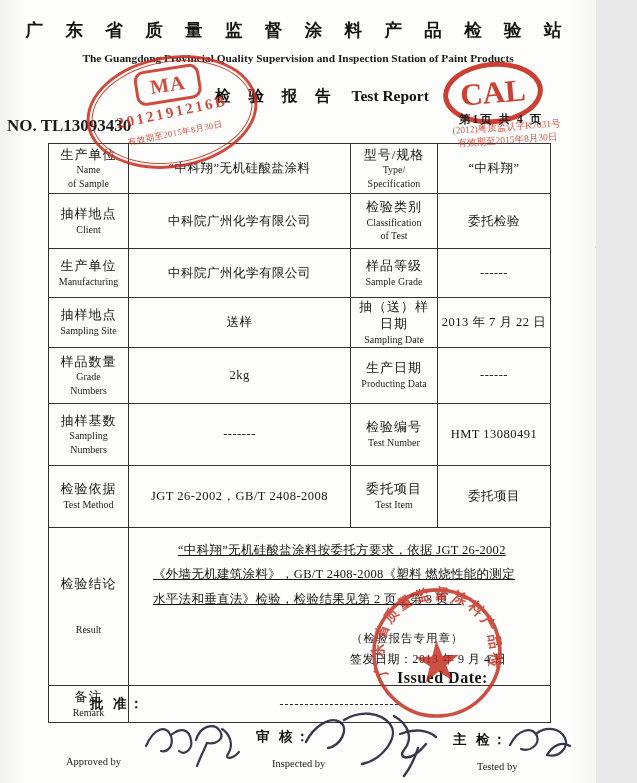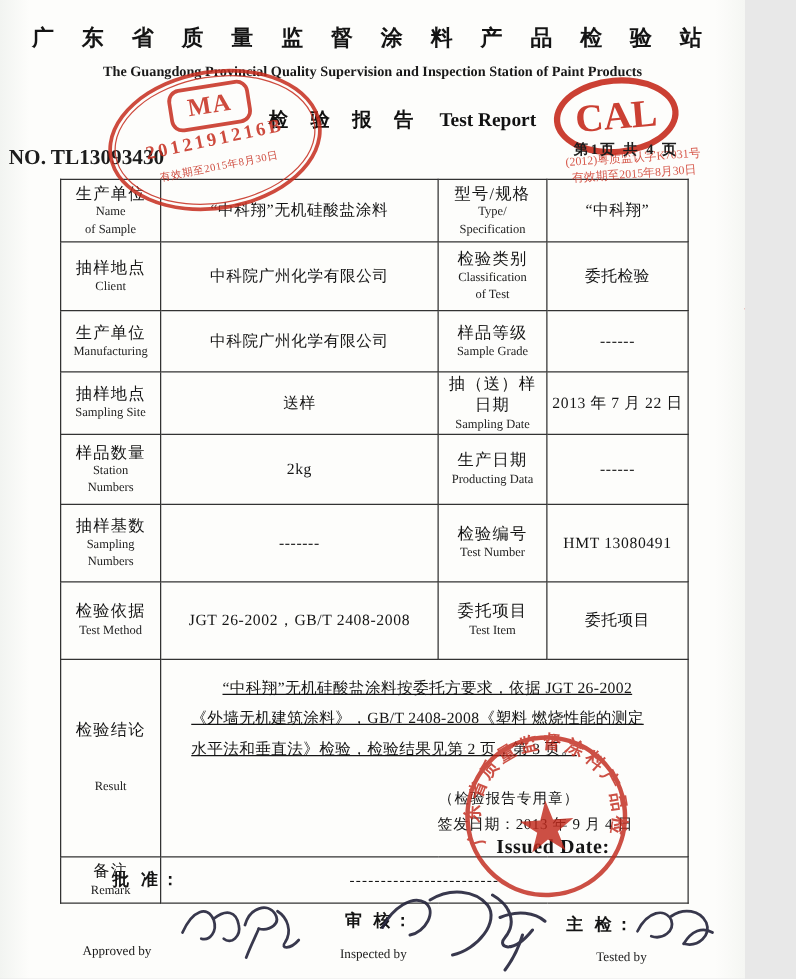--- a/index.html
+++ b/index.html
@@ -182,21 +182,21 @@
         <div class="cn">抽（送）样</div>
         <div class="cn">日期</div>
         <div class="en">Sampling Date</div>
       </td>
       <td class="val">2013 年 7 月 22 日</td>
     </tr>
 
     <tr style="height:56px">
       <td class="lbl">
         <div class="cn">样品数量</div>
-        <div class="en">Station</div>
+        <div class="en">Grade</div>
         <div class="en">Numbers</div>
       </td>
       <td class="val">2kg</td>
       <td class="lbl">
         <div class="cn">生产日期</div>
         <div class="en">Producting Data</div>
       </td>
       <td class="val">------</td>
     </tr>
 
@@ -245,21 +245,21 @@
         <div class="cn">备注</div>
         <div class="en">Remark</div>
       </td>
       <td class="val remark-val" colspan="3">------------------------</td>
     </tr>
   </tbody>
     </table>
 
   <div class="f-cn" style="left:90px;top:695px">批 准：</div>
   <div class="f-en" style="left:66px;top:756px">Approved by</div>
-  <div class="f-cn" style="left:276px;top:728px">审 核：</div>
+  <div class="f-cn" style="left:256px;top:728px">审 核：</div>
   <div class="f-en" style="left:272px;top:758px">Inspected by</div>
   <div class="f-cn" style="left:453px;top:731px">主 检：</div>
   <div class="f-en" style="left:477px;top:761px">Tested by</div>
 
   <svg class="sig" style="left:140px;top:716px" width="110" height="52" viewBox="0 0 110 52">
     <g fill="none" stroke="#23233a" stroke-width="2.2" stroke-linecap="round" opacity="0.9">
       <path d="M6,30 C14,12 26,8 31,20 C34,29 28,37 21,35"></path>
       <path d="M31,19 C41,11 49,13 51,24 C53,33 45,40 39,35"></path>
       <path d="M56,24 C60,10 74,6 80,15 C85,23 76,29 67,27"></path>
       <path d="M67,27 C64,34 60,42 57,50"></path>

